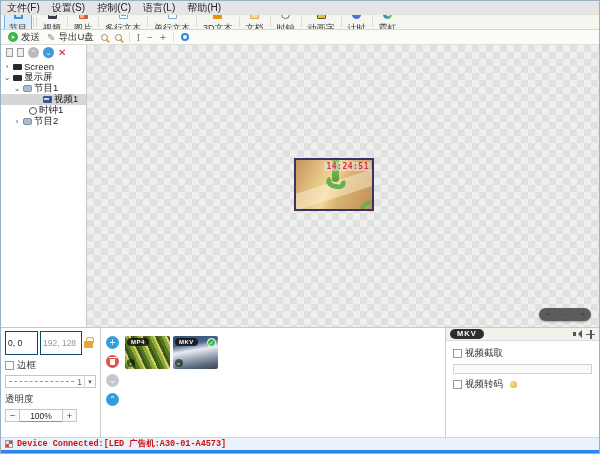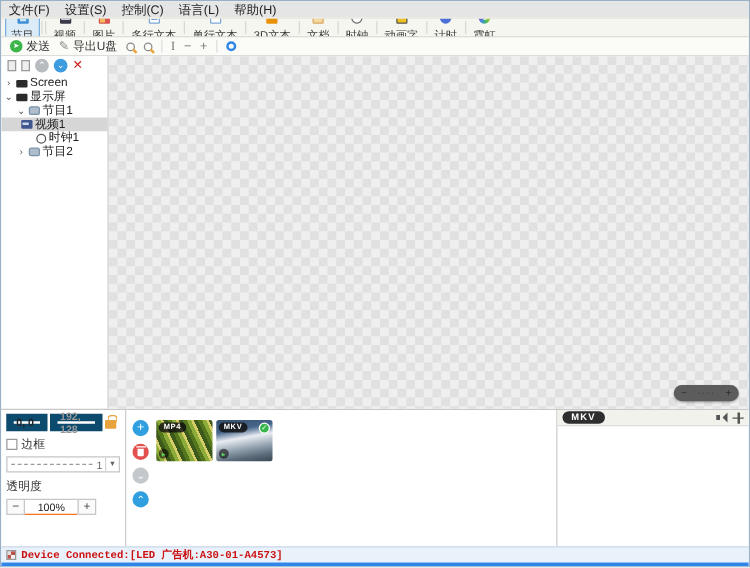--- a/index.html
+++ b/index.html
@@ -87,21 +87,21 @@
   .zoom-pill { position:absolute; right:8px; bottom:6px; width:52px; height:13px; background:#5c5c5c; border-radius:7px; display:flex; align-items:center; justify-content:space-between; padding:0 6px; color:#2e2e2e; font-size:8px; box-shadow:0 1px 2px rgba(0,0,0,0.3); }
   .zoom-pill .dots { letter-spacing:1px; color:#3a3a3a; }
 
   
   .bottom { height:110px; flex:0 0 auto; display:flex; border-top:1px solid #c8c8c8; background:#fff; }
   .panel-header { height:13px; background:#f2f2ec; border-bottom:1px solid #ddd; display:flex; align-items:center; padding:0 4px; color:#444; flex:0 0 auto; font-size:9.5px; }
   .props-panel { width:100px; flex:0 0 auto; border-right:1px solid #ccc; display:flex; flex-direction:column; }
   .props-body { padding:3px 4px; font-size:9.5px; }
   .plabel { margin:2px 0 2px 0; color:#333; }
   .layout-row { display:flex; align-items:center; gap:2px; }
-  .mini-input { border:6px solid #0c4a6e; background:#fff; height:14px; display:flex; align-items:center; padding:0 2px; font-size:8.5px;font-weight:bold; }
+  .mini-input { border:1px solid #0c4a6e; background:#fff; height:24px; display:flex; align-items:center; padding:0 2px; font-size:8.5px; }
   .mi-pos { width:33px; color:#222; }
   .mi-size { width:42px; color:#999; }
   .lock-ico { width:9px; height:7px; background:#e8a33d; border-radius:1px; position:relative; margin-top:3px; flex:0 0 auto; }
   .lock-ico::before { content:""; position:absolute; top:-4px; left:1.5px; width:6px; height:5px; border:1.5px solid #e8a33d; border-bottom:none; border-radius:3px 3px 0 0; }
   .chk-row { display:flex; align-items:center; gap:3px; margin-top:4px; }
   .checkbox { width:9px; height:9px; border:1px solid #999; background:#fff; flex:0 0 auto; }
   .style-dd { border:1px solid #c6c6c6; height:13px; margin-top:3px; display:flex; align-items:center; background:#fff; }
   .dash { flex:1; border-top:1px dashed #999; margin:0 3px; }
   .bw { color:#666; font-size:8.5px; margin-right:2px; }
   .dd-arrow { width:11px; height:100%; border-left:1px solid #d5d5d5; color:#666; font-size:6px; display:flex; align-items:center; justify-content:center; }
@@ -258,37 +258,44 @@
         <div class="trow" style="padding-left:2px">
             <span class="arr">⌄</span>
             <span class="ti i-mon"></span>
             <span>显示屏</span>
           </div>
         <div class="trow" style="padding-left:12px">
             <span class="arr">⌄</span>
             <span class="ti i-prog"></span>
             <span>节目1</span>
           </div>
-        <div class="trow selected" style="padding-left:16px">
+        <div class="trow selected" style="padding-left:42px">
             <span class="ti i-vid"></span>
             <span>视频1</span>
           </div>
         <div class="trow" style="padding-left:28px">
             <span class="ti i-clk"></span>
             <span>时钟1</span>
           </div>
         <div class="trow" style="padding-left:12px">
             <span class="arr">›</span>
             <span class="ti i-prog"></span>
             <span>节目2</span>
           </div>
       </div>
     </div>
 
     <div class="canvas">
+      <div class="preview">
+        <div class="pv-stripe"></div>
+        <div class="pv-stem"></div>
+        <div class="pv-curl"></div>
+        <div class="pv-blob"></div>
+        <div class="clock-overlay">14:24:51</div>
+      </div>
       <div class="zoom-pill">
         <span>−</span>
         <span class="dots">····</span>
         <span>+</span>
       </div>
     </div>
   </div>
 
   <div class="bottom">
 
@@ -341,20 +348,32 @@
       </div>
     </div>
 
     <div class="detail-panel">
       <div class="panel-header detail-header">
         <span class="mkv-pill">MKV</span>
         <span class="dh-spacer"></span>
         <span class="spk-ico"></span>
         <span class="move-ico"></span>
       </div>
+      <div class="detail-body">
+        <div class="chk-row" style="margin-top:2px">
+          <span class="checkbox"></span>
+          <span>视频截取</span>
+        </div>
+        <div class="detail-input"></div>
+        <div class="chk-row">
+          <span class="checkbox"></span>
+          <span>视频转码</span>
+          <span class="lamp-ico"></span>
+        </div>
+      </div>
     </div>
   </div>
 
   <div class="statusbar">
     <span class="dev-ico"></span>
     <span class="status-text">Device Connected:[LED 广告机:A30-01-A4573]</span>
   </div>
   <div class="bottom-accent"></div>
 </div>
 

